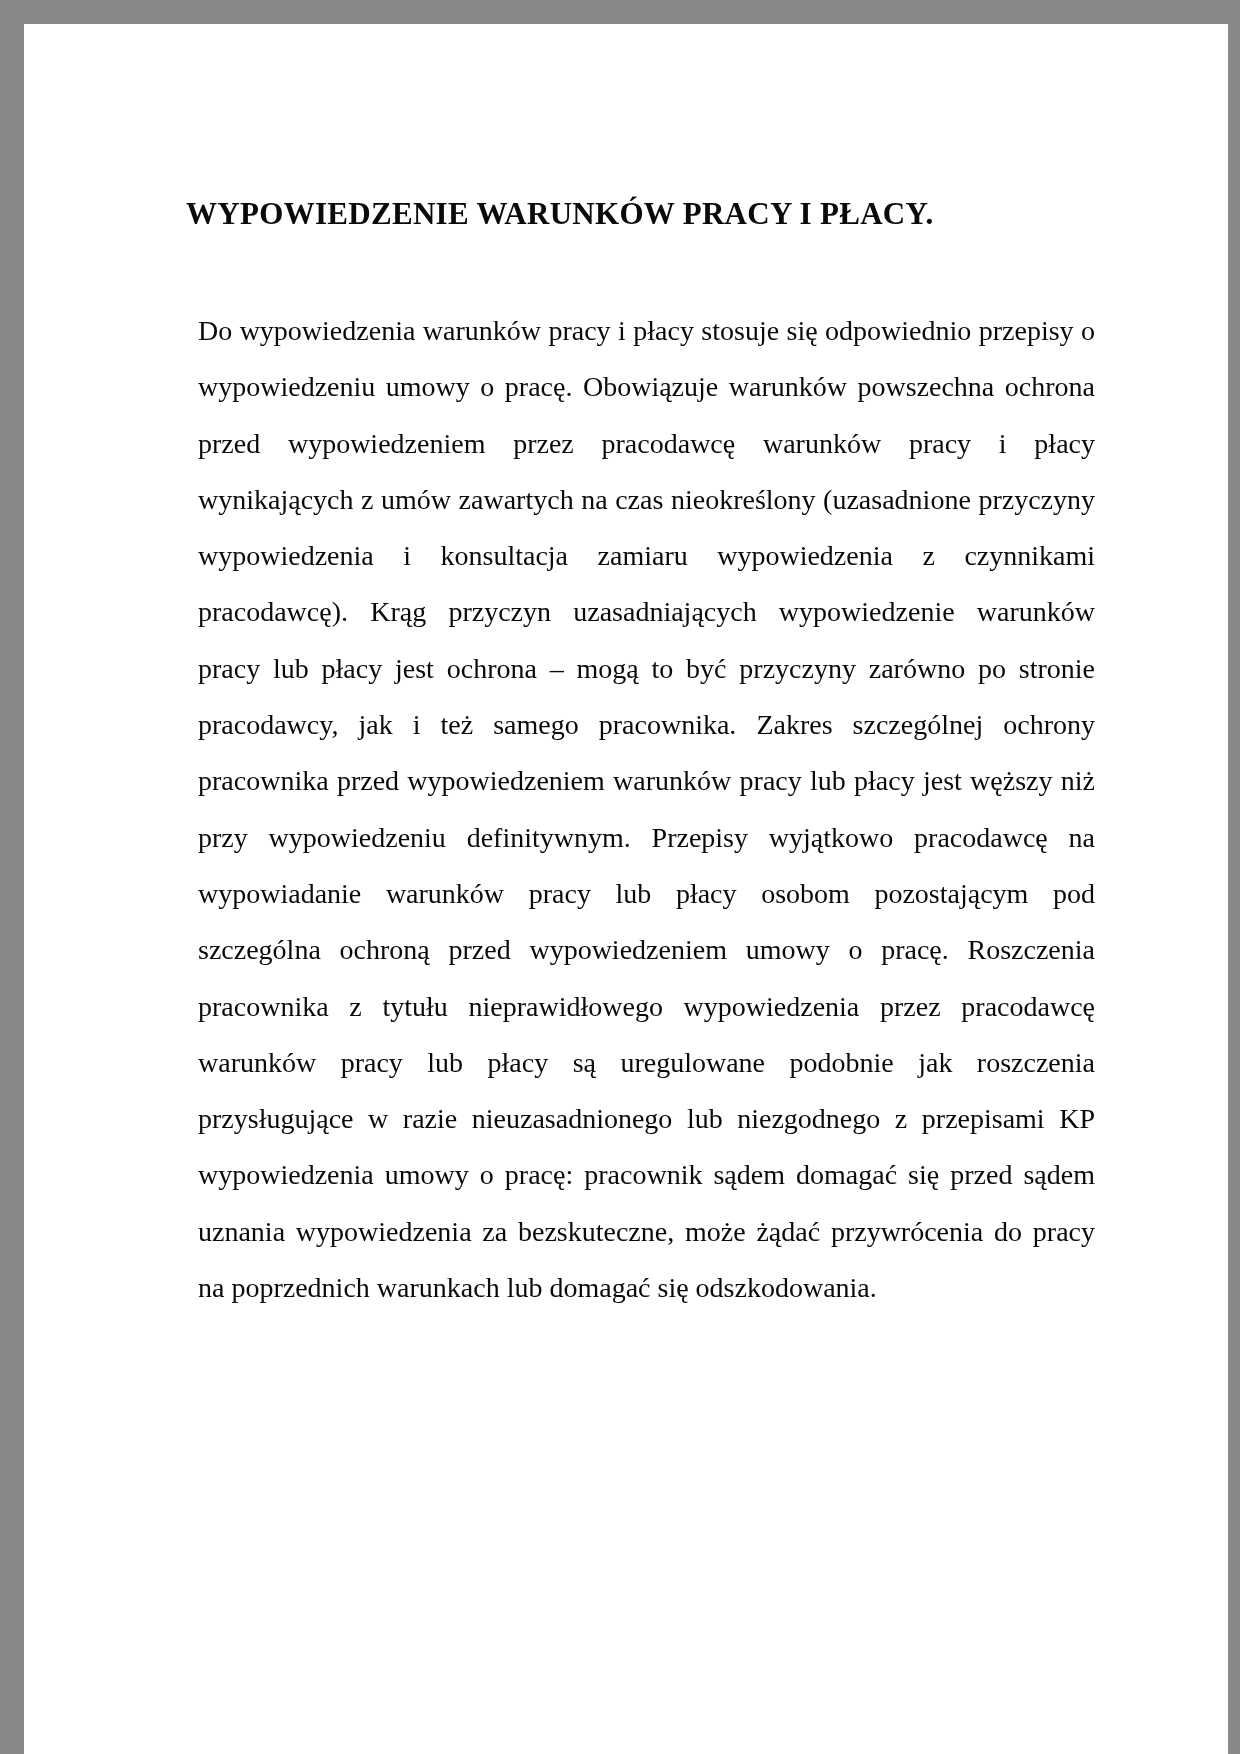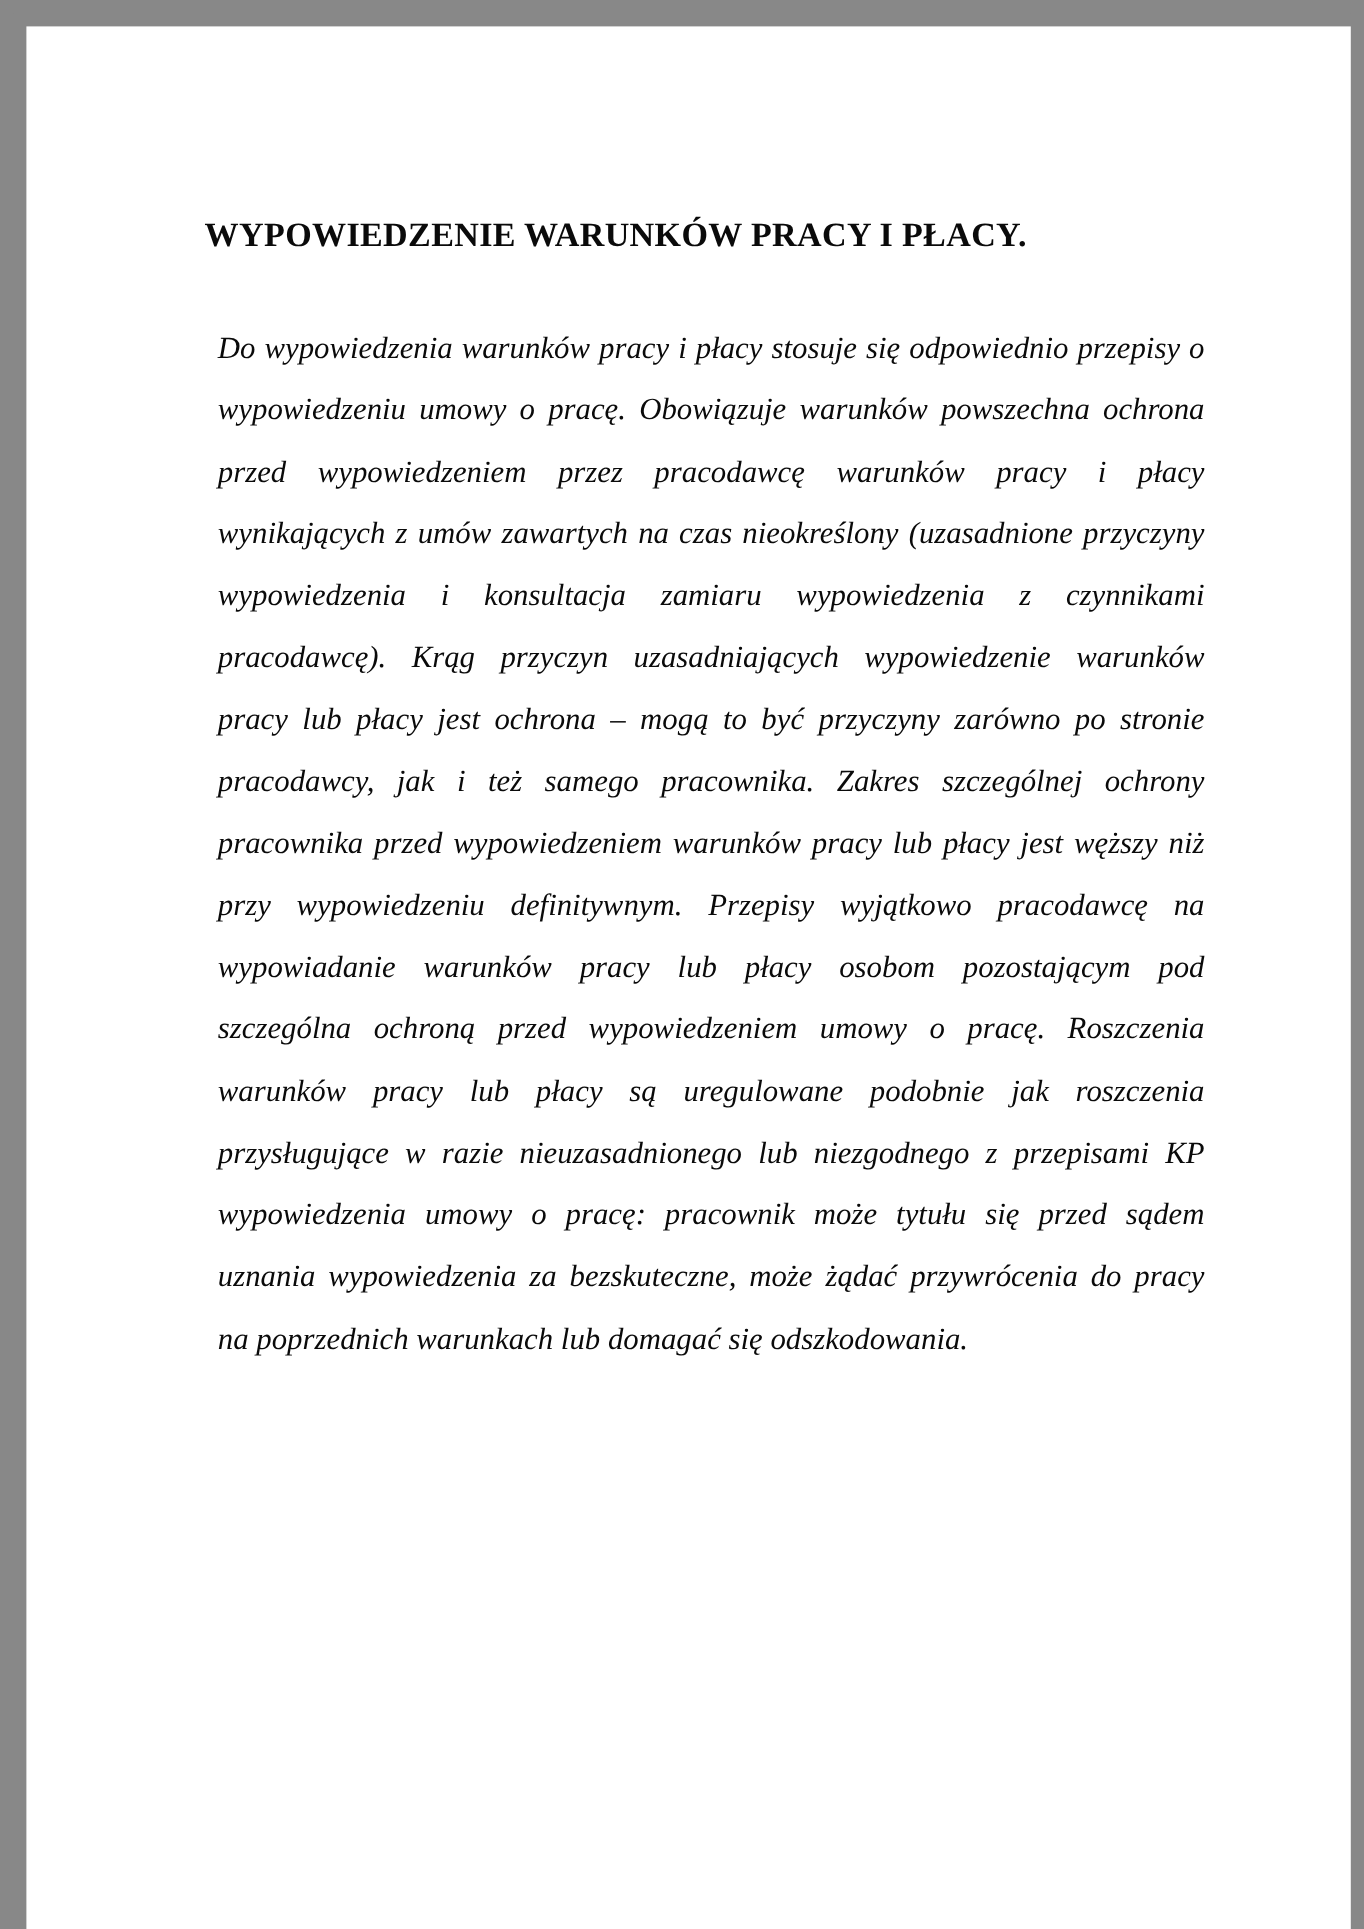--- a/index.html
+++ b/index.html
@@ -29,22 +29,21 @@
   }
   .doc-title {
     font-family: "Liberation Serif", "DejaVu Serif", serif;
     font-weight: bold;
     font-size: 31px;
     line-height: 36px;
     letter-spacing: 0.3px;
     white-space: nowrap;
   }
   .paragraph {
-    margin-top: 33px;
-    font-style: italic;
+    margin-top: 47px;
   }
   .paragraph .text-line {
     font-family: "Liberation Serif", "DejaVu Serif", serif;
     font-size: 28px;
     line-height: 32.3px;
     text-align: justify;
     text-align-last: justify;
     overflow: hidden;
   }
   .paragraph .text-line:last-child {
@@ -63,20 +62,21 @@
         <div class="text-line">przed wypowiedzeniem przez pracodawcę warunków pracy i płacy</div>
         <div class="text-line">wynikających z umów zawartych na czas nieokreślony (uzasadnione przyczyny</div>
         <div class="text-line">wypowiedzenia i konsultacja zamiaru wypowiedzenia z czynnikami</div>
         <div class="text-line">pracodawcę). Krąg przyczyn uzasadniających wypowiedzenie warunków</div>
         <div class="text-line">pracy lub płacy jest ochrona – mogą to być przyczyny zarówno po stronie</div>
         <div class="text-line">pracodawcy, jak i też samego pracownika. Zakres szczególnej ochrony</div>
         <div class="text-line">pracownika przed wypowiedzeniem warunków pracy lub płacy jest węższy niż</div>
         <div class="text-line">przy wypowiedzeniu definitywnym. Przepisy wyjątkowo pracodawcę na</div>
         <div class="text-line">wypowiadanie warunków pracy lub płacy osobom pozostającym pod</div>
         <div class="text-line">szczególna ochroną przed wypowiedzeniem umowy o pracę. Roszczenia</div>
+        <div class="text-line">pracownika z tytułu nieprawidłowego wypowiedzenia przez pracodawcę</div>
         <div class="text-line">warunków pracy lub płacy są uregulowane podobnie jak roszczenia</div>
         <div class="text-line">przysługujące w razie nieuzasadnionego lub niezgodnego z przepisami KP</div>
-        <div class="text-line">wypowiedzenia umowy o pracę: pracownik może tytułu się przed sądem</div>
+        <div class="text-line">wypowiedzenia umowy o pracę: pracownik sądem domagać się przed sądem</div>
         <div class="text-line">uznania wypowiedzenia za bezskuteczne, może żądać przywrócenia do pracy</div>
         <div class="text-line">na poprzednich warunkach lub domagać się odszkodowania.</div>
       </div>
   </div>
 </div>
 
 </body></html>

